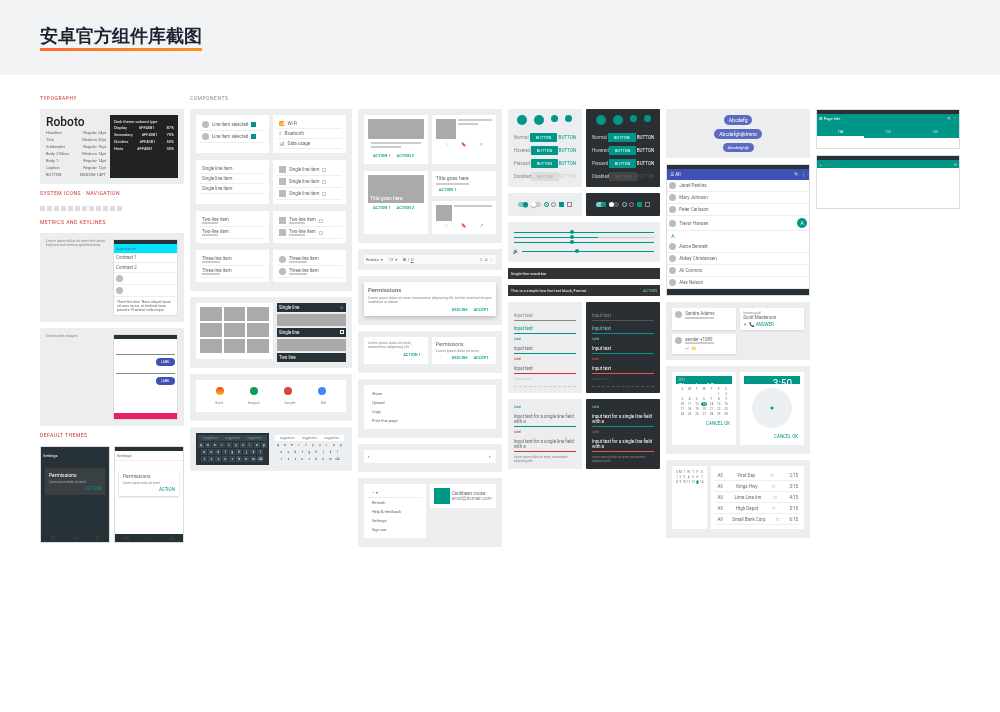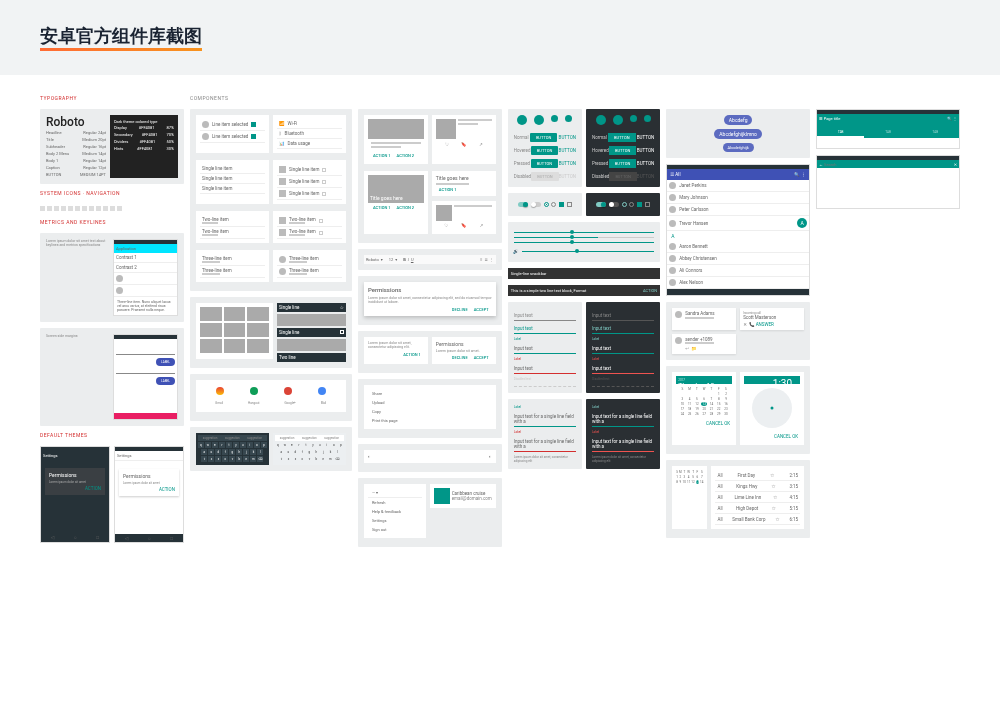--- a/index.html
+++ b/index.html
@@ -877,21 +877,21 @@
             <span>26</span>
             <span>27</span>
             <span>28</span>
             <span>29</span>
             <span>30</span>
       </div>
       <div style="text-align:right;padding:2px"><span class="teal-t">CANCEL</span> <span class="teal-t">OK</span></div>
     </div>
     <div class="card">
       <div class="phone-teal" style="text-align:right">
-        <span style="font-size:10px">1:30</span><span style="font-size:4px">PM</span>
+        <span style="font-size:10px">3:50</span><span style="font-size:4px">PM</span>
       </div>
       <div class="clock"></div>
       <div style="text-align:right;padding:2px"><span class="teal-t">CANCEL</span> <span class="teal-t">OK</span></div>
     </div>
   </div>
   <div class="panel flex gap4">
     <div class="card" style="flex:0 0 30px">
       <div class="cal-grid">
         <span>S</span>
             <span>M</span>

